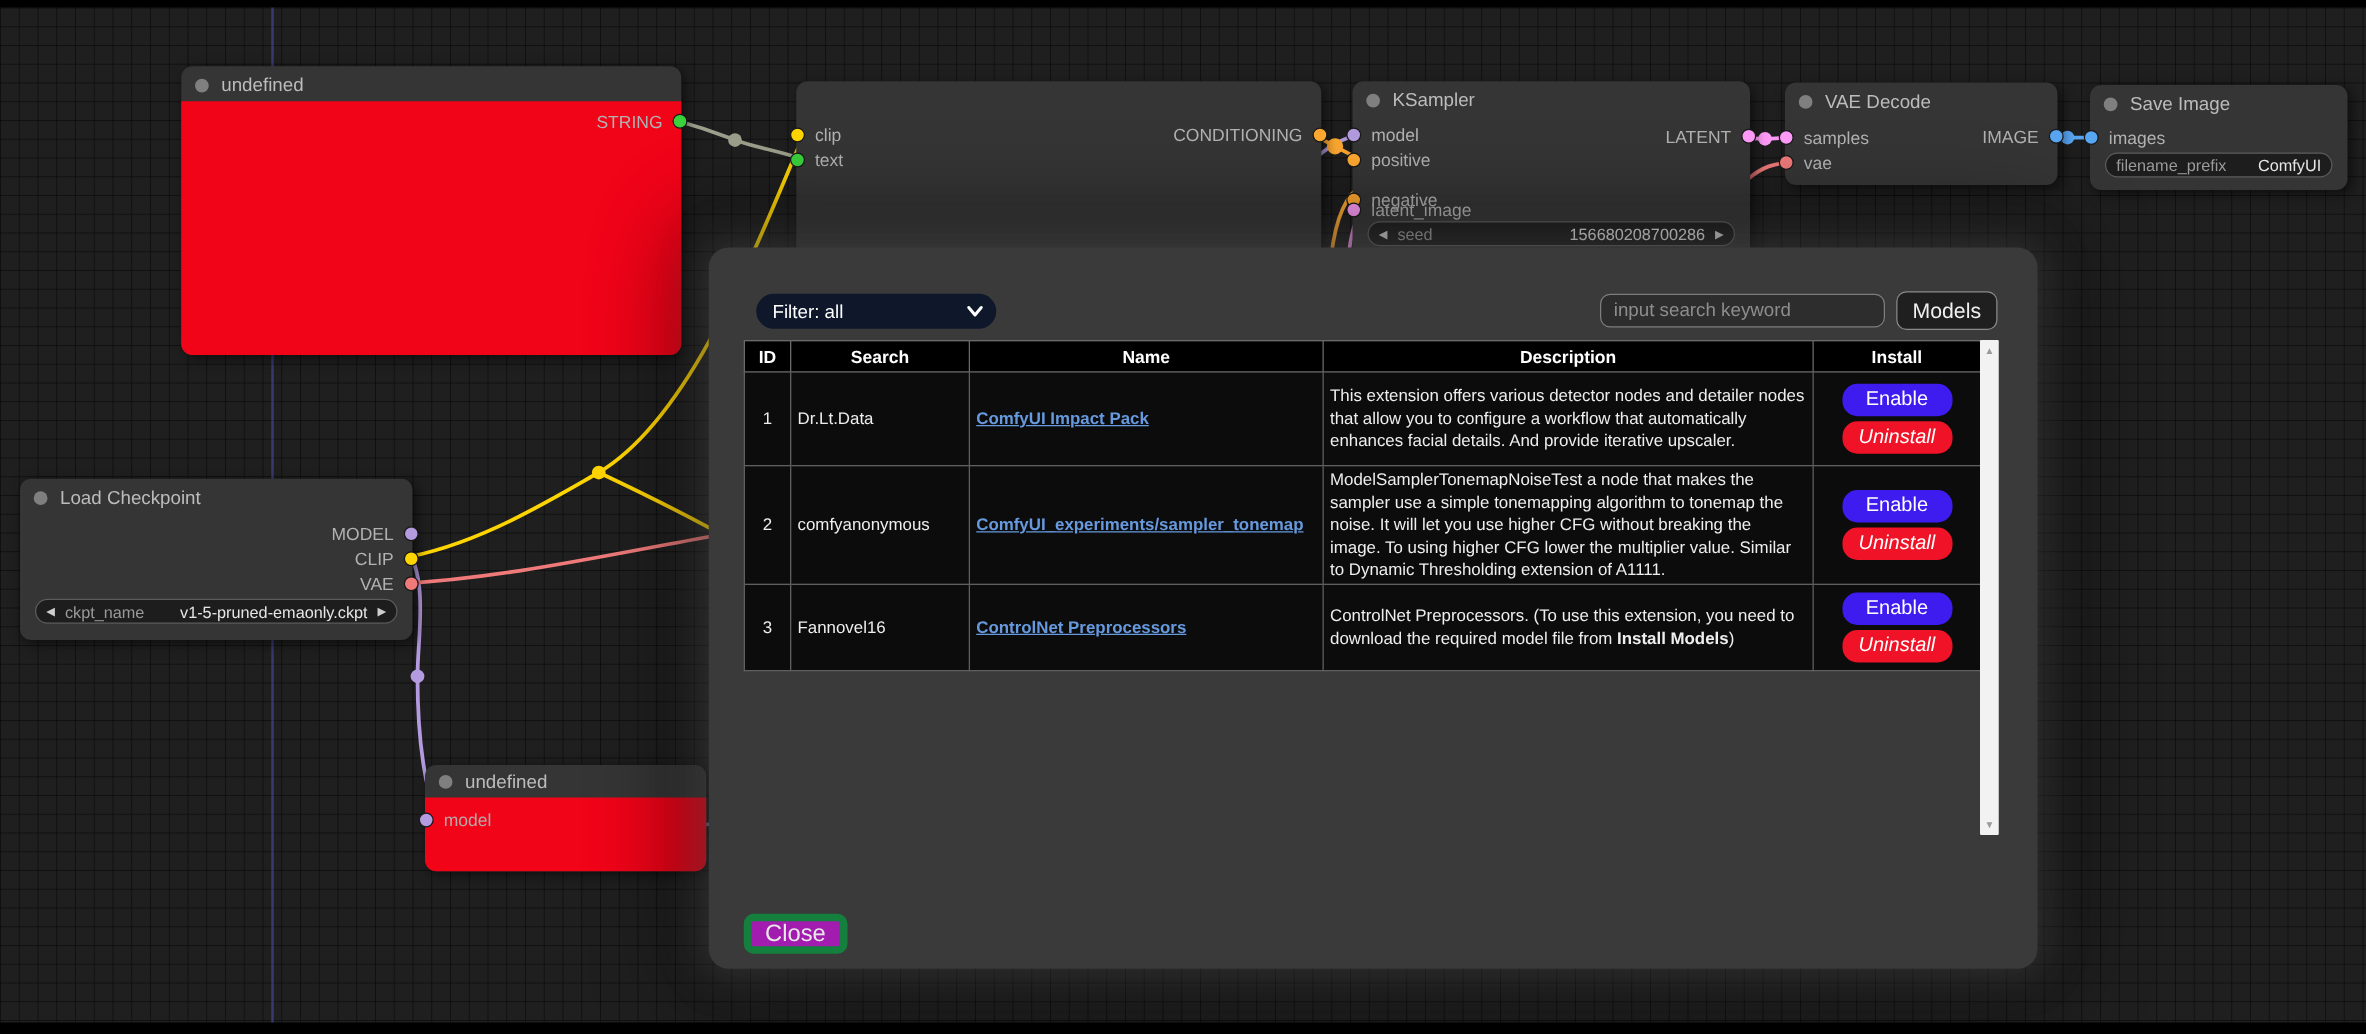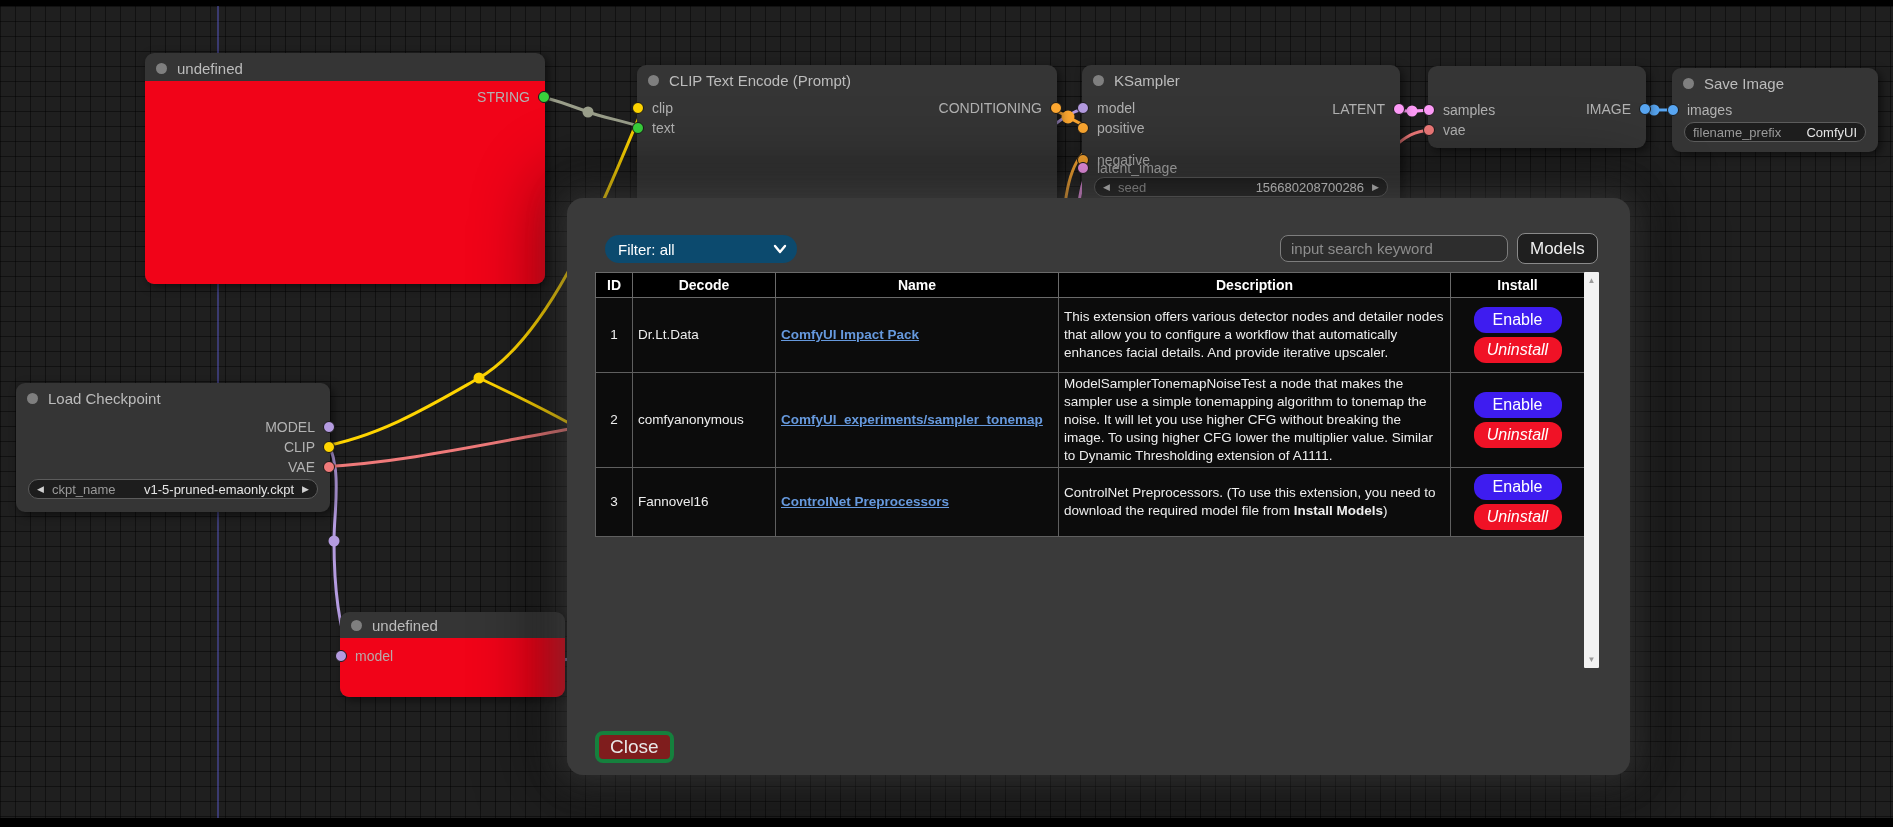--- a/index.html
+++ b/index.html
@@ -38,21 +38,21 @@
   .widget .wlabel{margin:0 8px;flex:0 0 auto;}
   .widget .wvalue{flex:1;text-align:right;color:#e5e5e5;margin-right:8px;
     white-space:nowrap;overflow:hidden;}
   .widget.noarrow .wlabel{margin:0;}
   .widget.noarrow .wvalue{margin-right:0;}
   
   .dialog{position:absolute;left:567px;top:198px;width:1063px;height:577px;
     background:var(--dialog-bg);border-radius:16px;z-index:10;
     box-shadow:0 0 34px 8px rgba(150,150,150,.22), 0 0 70px 24px rgba(0,0,0,.45);}
   .filter-wrap{position:absolute;left:38px;top:37px;width:192px;height:28px;}
-  .filter-select{width:100%;height:100%;background:#0c4a6e;color:#fff;border:none;
+  .filter-select{width:100%;height:100%;background:#0f172a;color:#fff;border:none;
     border-radius:14px;padding:0 30px 0 13px;font-size:15px;
     -webkit-appearance:none;appearance:none;font-family:"Liberation Sans",sans-serif;}
   .filter-chevron{position:absolute;right:10px;top:8px;pointer-events:none;}
   .search-input{position:absolute;left:713px;top:37px;width:228px;height:27px;
     box-sizing:border-box;background:#2d2d2d;border:1px solid #7d7d7d;border-radius:8px;
     color:#ddd;font-size:15px;padding:0 10px;font-family:"Liberation Sans",sans-serif;}
   .search-input::placeholder{color:#8d8d8d;}
   .search-btn{position:absolute;left:950px;top:35px;height:31px;padding:0 12px;
     background:#1f1f1f;border:1px solid #8a8a8a;border-radius:8px;color:#f0f0f0;
     font-size:17px;font-family:"Liberation Sans",sans-serif;}
@@ -71,21 +71,21 @@
     font-family:"Liberation Sans",sans-serif;padding:0;}
   .btn-enable{background:var(--enable-bg);}
   .btn-uninstall{background:var(--uninstall-bg);font-style:italic;}
   .vscroll{position:absolute;right:0;top:0;width:15px;height:396px;background:#f2f2f2;
     border-radius:1px;}
   .vscroll .arr{position:absolute;left:0;width:100%;text-align:center;
     font-size:8px;color:#9a9a9a;}
   .vscroll .arr.up{top:4px;}
   .vscroll .arr.down{bottom:4px;}
   .close-btn{position:absolute;left:28px;top:533px;height:32px;padding:0 11px;
-    background:#7f1d1d;border:4px solid #15803d;border-radius:8px;color:#e8e8e8;
+    background:#a21caf;border:6px solid #15803d;border-radius:8px;color:#e8e8e8;
     font-size:19px;font-family:"Liberation Sans",sans-serif;}
 </style>
 </head>
 <body>
 
 <div class="canvas"></div>
 <div class="axis-line"></div>
 
 <svg class="wires" width="1893" height="827">
   <g fill="none" stroke-width="3" stroke-linecap="round">
@@ -116,24 +116,20 @@
     <span class="node-title">undefined</span>
   </div>
   <div class="node-errbody"></div>
   <div class="slot out" style="top:37px">
     <span class="dot" style="background-color: rgb(57, 210, 60);"></span>
     <span class="slot-label">STRING</span>
   </div>
 </div>
 
 <div class="node" style="left:637px;top:65px;width:420px;height:290px">
-  <div class="node-header">
-    <span class="collapse-dot"></span>
-    <span class="node-title">CLIP Text Encode (Prompt)</span>
-  </div>
   <div class="slot in" style="top:36px">
     <span class="dot" style="background-color: rgb(255, 213, 0);"></span>
     <span class="slot-label">clip</span>
   </div>
   <div class="slot in" style="top:56px">
     <span class="dot" style="background-color: rgb(57, 210, 60);"></span>
     <span class="slot-label">text</span>
   </div>
   <div class="slot out" style="top:36px">
     <span class="dot" style="background-color: rgb(255, 169, 49);"></span>
@@ -168,20 +164,24 @@
   </div>
   <div class="widget" style="top:112px">
     <span class="warrow">◀</span>
     <span class="wlabel">seed</span>
     <span class="wvalue">156680208700286</span>
     <span class="warrow">▶</span>
   </div>
 </div>
 
 <div class="node" style="left:1428px;top:66px;width:218px;height:82px">
+  <div class="node-header">
+    <span class="collapse-dot"></span>
+    <span class="node-title">VAE Decode</span>
+  </div>
   <div class="slot in" style="top:37px">
     <span class="dot" style="background-color: rgb(255, 156, 249);"></span>
     <span class="slot-label">samples</span>
   </div>
   <div class="slot in" style="top:57px">
     <span class="dot" style="background-color: rgb(240, 122, 122);"></span>
     <span class="slot-label">vae</span>
   </div>
   <div class="slot out" style="top:36px">
     <span class="dot" style="background-color: rgb(88, 166, 242);"></span>
@@ -259,21 +259,21 @@
       <colgroup>
         <col style="width:37px">
           <col style="width:143px">
           <col style="width:283px">
         <col style="width:392px">
           <col style="width:134px">
       </colgroup>
       <thead>
         <tr>
           <th>ID</th>
-          <th>Decode</th>
+          <th>Search</th>
           <th>Name</th>
           <th>Description</th>
           <th>Install</th>
         </tr>
       </thead>
       <tbody>
         <tr style="height:75px">
           <td class="c-id">1</td>
           <td>Dr.Lt.Data</td>
           <td class="c-name"><a href="#">ComfyUI Impact Pack</a></td>

